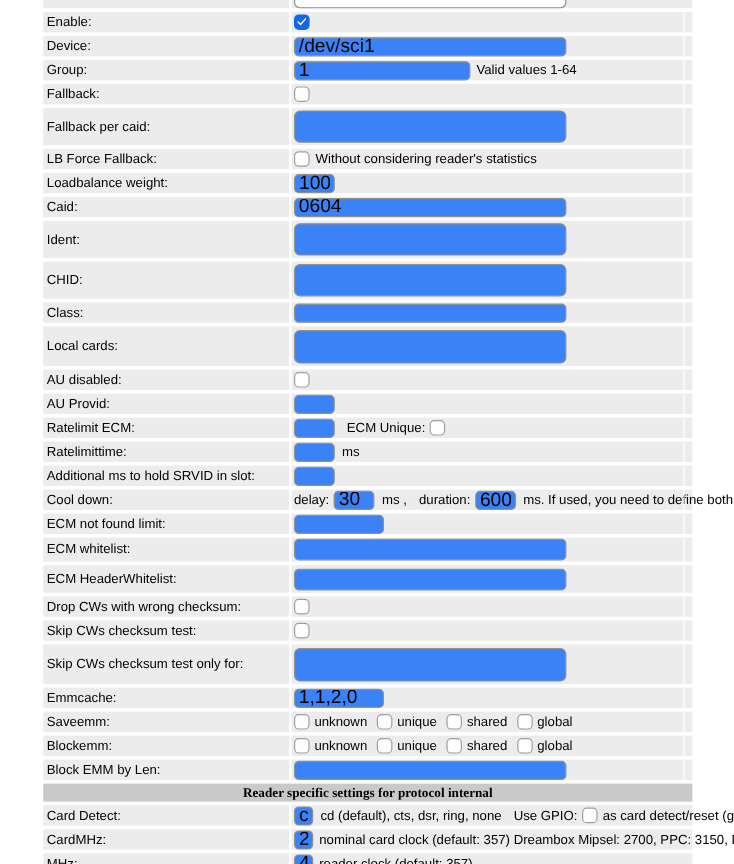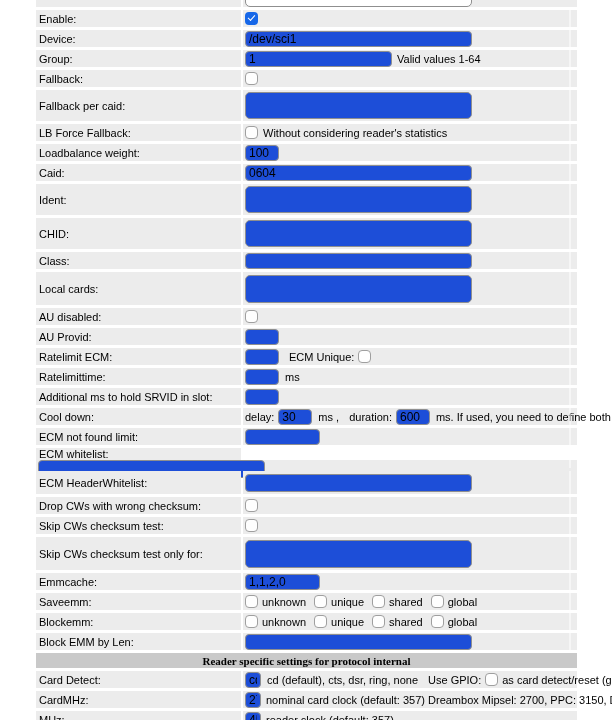--- a/index.html
+++ b/index.html
@@ -15,31 +15,31 @@
     background:rgba(255,255,255,0.55); pointer-events:none;
   }
   .cell { background:#ececec; align-self:stretch; display:flex; align-items:center; }
   .lbl { width:205px; margin-right:2px; padding-left:3px; flex:none; }
   .ctl { flex:1 1 0; min-width:0; padding-left:2px; white-space:nowrap; }
   
   .r7  { height:7px; overflow:hidden; }
   .r17 { height:17px; }
   .rta { height:31px; }
   .rtb { height:33px; }
-  .rwl { height:20px;flex-direction:column; }
+  .rwl { height:20px; }
   .rhw { height:23px; }
   
   .sec {
     height:15px; background:#c9c9c9; display:flex; align-items:center; justify-content:center;
     font-weight:bold; margin-bottom:3px;font-family:Liberation Serif, serif;
   }
   
   .ti, .ta {
-    border:1px solid #8f8f8f; border-radius:4px; background:#1d4ed8;
-    font-family:"Liberation Sans", sans-serif; font-size:12px; color:#000;
+    border:1px solid #8f8f8f; border-radius:4px; background:#3b82f6;
+    font-family:"Liberation Sans", sans-serif; font-size:16px; color:#000;
     padding:1px 3px; margin:0;
   }
   .ti { height:16px; }
   .ti18 { height:18px; }
   .ta { resize:none; border-radius:5px; }
   .w227 { width:227px; } .w147 { width:147px; } .w75 { width:75px; }
   .w36 { width:16px; } .w34 { width:34px; }
   .h27 { height:27px; } .h28 { height:28px; }
   .sliver { width:227px; height:16px; margin-top:-10px; border:1px solid #8f8f8f; border-radius:5px; background:#fff; }
   

